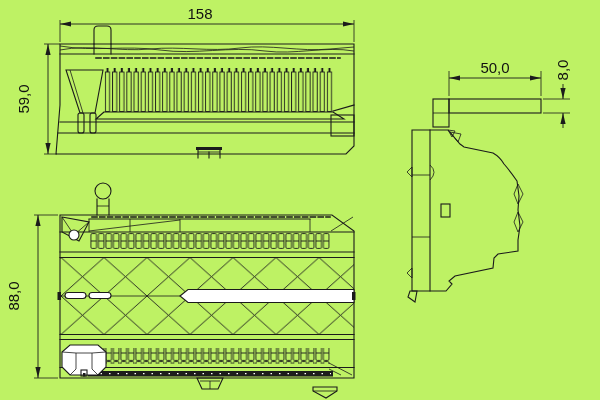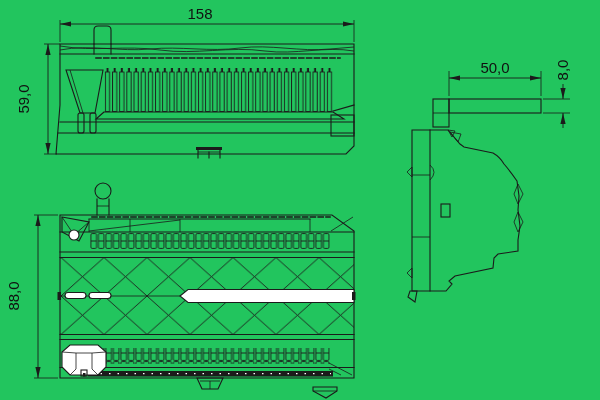--- a/index.html
+++ b/index.html
@@ -1,16 +1,16 @@
 <!DOCTYPE html>
 <html><head>
 <meta charset="utf-8">
 <style>
   html,body{margin:0;padding:0;background:#fff;}
-  #stage{position:relative;width:600px;height:400px;background:#22c55e;overflow:hidden;
+  #stage{position:relative;width:600px;height:400px;background:#bef264;overflow:hidden;
          font-family:"Liberation Sans",sans-serif;}
   svg{display:block}
   .ln{fill:none;stroke:#1b1b1b;stroke-width:1.1;stroke-linecap:square;stroke-linejoin:miter;}
   .ln2{fill:none;stroke:#1b1b1b;stroke-width:1.6;stroke-linecap:square;}
   .thin{fill:none;stroke:#1b1b1b;stroke-width:0.8;}
   .dim{fill:none;stroke:#1b1b1b;stroke-width:0.9;}
   .fl{fill:#1b1b1b;stroke:none;}
   .wh{fill:#ffffff;stroke:#1b1b1b;stroke-width:1.1;}
   .dimtext{font:15px "Liberation Sans",sans-serif;fill:#111111;}
 </style>

